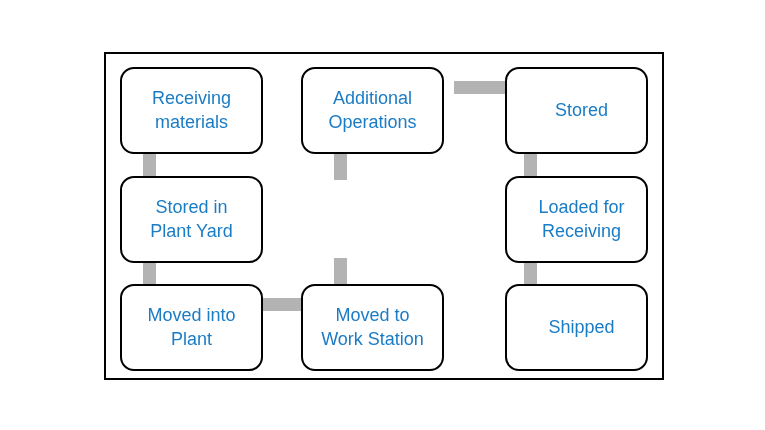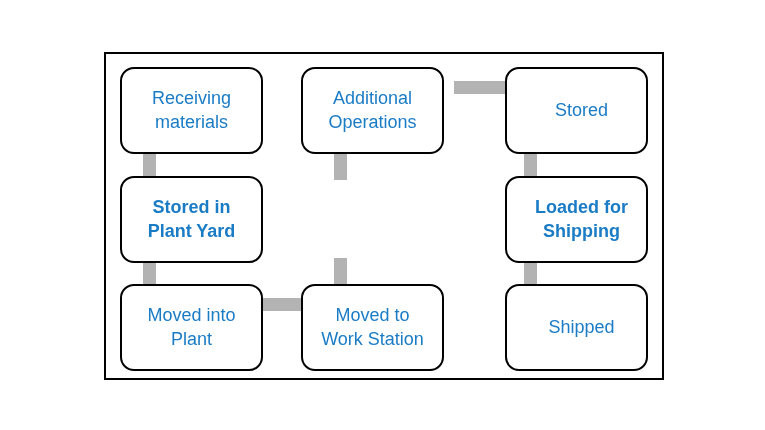--- a/index.html
+++ b/index.html
@@ -43,21 +43,21 @@
     padding: 4px 14px;
     z-index: 2;
   }
   .connector {
     position: absolute;
     background: #b3b3b3;
     z-index: 1;
   }
   
   .c1 { left: 120px; }  .c2 { left: 301px; }  .c3 { left: 505px; padding-left: 24px; }
-  .r1 { top: 67px; }    .r2 { top: 176px; font-weight: bold; }   .r3 { top: 284px; }
+  .r1 { top: 67px; }    .r2 { top: 176px; }   .r3 { top: 284px; }
 
   
   .v { width: 13px; height: 30px; }
   .v-a { left: 143px; }
   .v-b { left: 334px; }
   .v-c { left: 524px; }
   .gap1 { top: 150px; }
   .gap2 { top: 258px; }
 
   
@@ -79,15 +79,15 @@
   <div class="connector v v-c gap2"></div>
   <div class="connector h h-top"></div>
   <div class="connector h h-bottom"></div>
 
   <div class="node c1 r1">Receiving materials</div>
   <div class="node c1 r2">Stored in Plant Yard</div>
   <div class="node c1 r3">Moved into Plant</div>
   <div class="node c2 r1">Additional Operations</div>
   <div class="node c2 r3">Moved to Work Station</div>
   <div class="node c3 r1">Stored</div>
-  <div class="node c3 r2">Loaded for Shipping</div>
+  <div class="node c3 r2">Loaded for Receiving</div>
   <div class="node c3 r3">Shipped</div>
 </div>
 
 </body></html>

